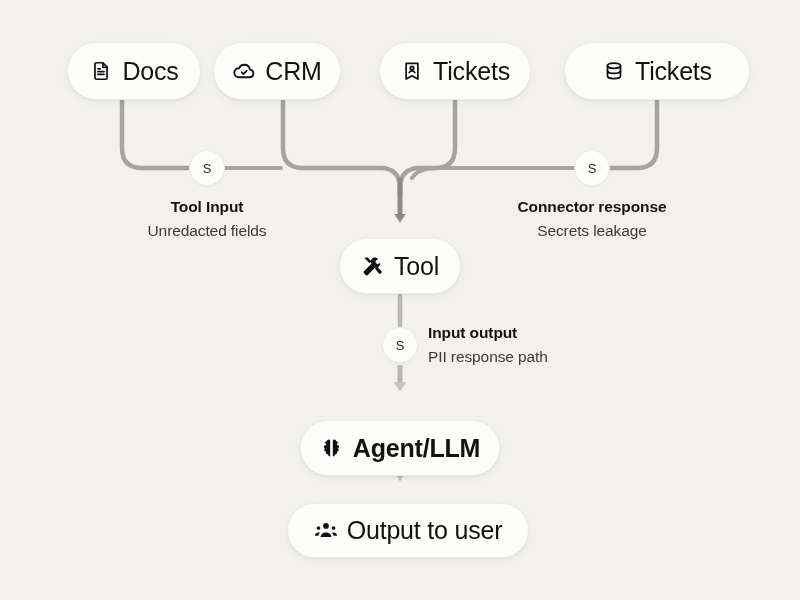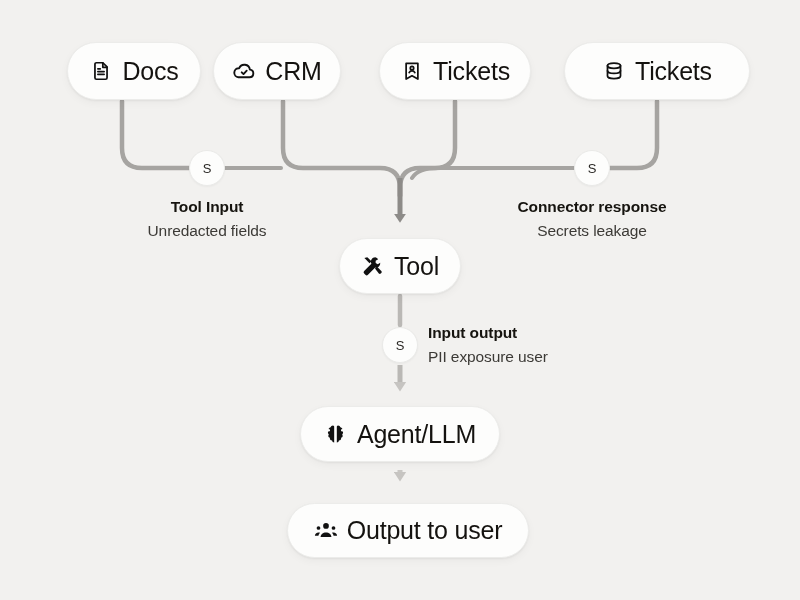--- a/index.html
+++ b/index.html
@@ -53,21 +53,21 @@
     align-items: center;
     justify-content: center;
     width: 24px;
     height: 24px;
     flex: 0 0 auto;
   }
   .node .ico svg { display: block; }
 
   .node.src  { top: 42px;  height: 58px; padding: 0 24px; }
   .node.tool { top: 238px; height: 56px; padding: 0 24px; }
-  .node.agent{ top: 406px; height: 56px; padding: 0 26px; }
+  .node.agent{ top: 420px; height: 56px; padding: 0 26px; font-weight: bold; }
   .node.out  { top: 503px; height: 55px; padding: 0 26px; }
 
   
   .sbadge {
     position: absolute;
     width: 36px;
     height: 36px;
     border-radius: 50%;
     background: #fdfdfc;
     border: 1px solid #eaeae8;
@@ -239,16 +239,16 @@
     <span class="s">Secrets leakage</span>
   </div>
 
   <div class="cap" style="left:207px; top:197px;">
     <span class="t">Tool Input</span>
     <span class="s">Unredacted fields</span>
   </div>
 
   <div class="cap left-align" style="left:428px; top:323px;">
     <span class="t">Input output</span>
-    <span class="s">PII exposure user</span>
+    <span class="s">PII response path</span>
   </div>
 
 </div>
 
 </body></html>

